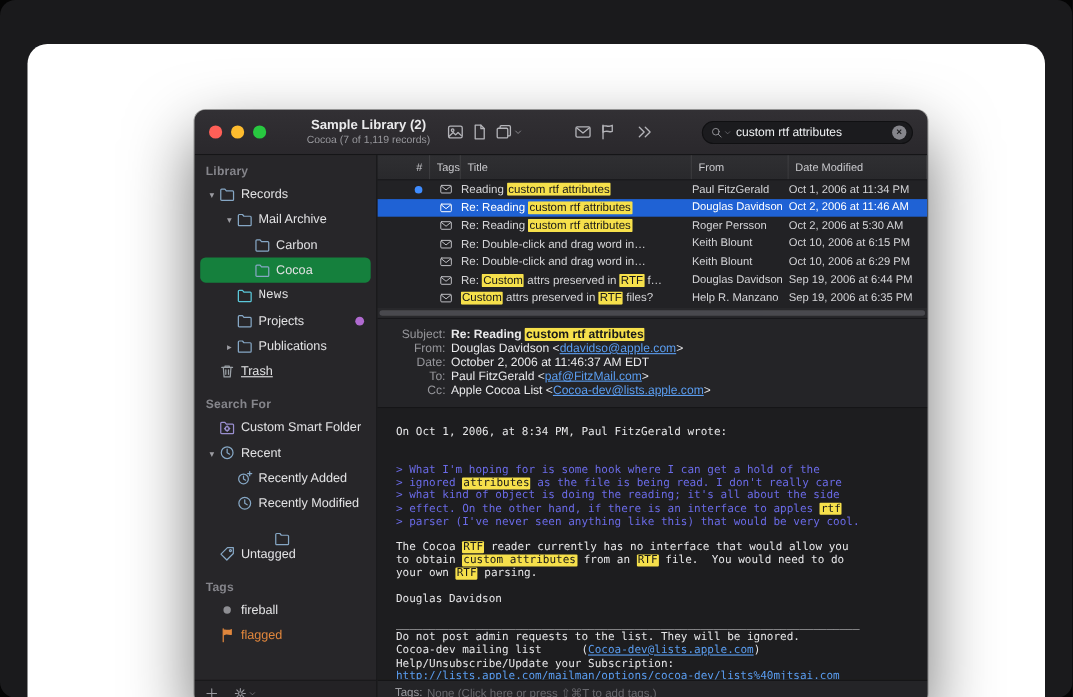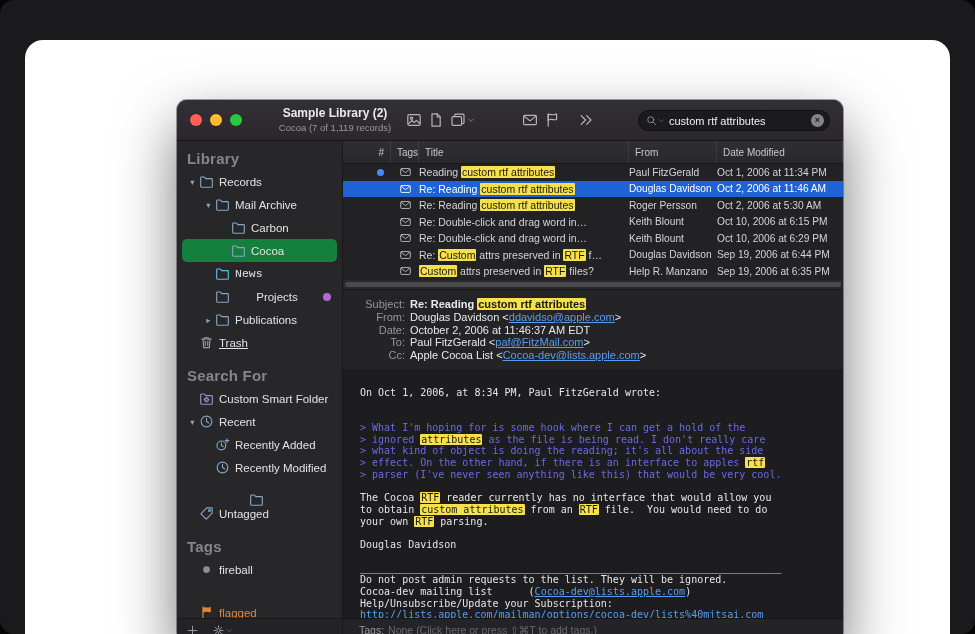--- a/index.html
+++ b/index.html
@@ -22,21 +22,21 @@
   .tbi.gap2{margin-left:44px;} .tbi.gap3{margin-left:15px;}
   .searchwrap{position:absolute;right:13px;top:10px;width:192px;height:21px;background:#1b1b1e;border:1px solid #101012;border-radius:11px;
               display:flex;align-items:center;padding:0 5px 0 7px;box-sizing:border-box;}
   .sicon{width:11px;height:11px;color:#9a9aa0;flex:0 0 auto;} .sicon svg{width:11px;height:11px;}
   .schev{width:7px;height:7px;color:#8a8a90;margin-left:1px;} .schev svg{width:7px;height:7px;}
   .searchinput{flex:1;min-width:0;background:transparent;border:none;outline:none;color:#eef0f2;font-size:11px;font-family:inherit;padding:0 4px;}
   .clearbtn{flex:0 0 13px;width:13px;height:13px;border-radius:50%;background:#85858b;color:#1c1c1e;font-size:9px;line-height:13px;text-align:center;font-weight:700;}
   
   .content{flex:1;display:flex;min-height:0;}
   .sidebar{flex:0 0 166px;background:#272629;border-right:1px solid #18181a;position:relative;padding-top:4px;box-sizing:border-box;overflow:hidden;}
-  .sb-header{font-size:15px;font-weight:700;color:#85858b;letter-spacing:.2px;padding:0 0 3px 10px;margin-top:13px;}
+  .sb-header{font-size:11px;font-weight:700;color:#85858b;letter-spacing:.2px;padding:0 0 3px 10px;margin-top:13px;}
   .sb-section:first-child .sb-header{margin-top:5px;}
   .sb-item{height:23px;display:flex;align-items:center;font-size:11.5px;color:#e2e2e4;margin:0 5px;border-radius:5px;padding-right:6px;}
   .sb-item.sel{background:#15803d;}
   .disc{width:13px;flex:0 0 13px;font-size:8.5px;color:#9c9ca2;text-align:center;}
   .sb-item .icon{width:15px;height:15px;flex:0 0 15px;margin-right:5px;color:#86a7c5;display:flex;}
   .sb-item .icon svg{width:15px;height:15px;}
   .sb-label{white-space:nowrap;overflow:hidden;text-overflow:ellipsis;flex:1;}
   .badge-dot{width:8px;height:8px;border-radius:50%;flex:0 0 8px;margin-left:4px;}
   .sb-footer{position:absolute;left:0;right:0;bottom:0;height:22px;border-top:1px solid #19191b;background:#232225;display:flex;align-items:center;padding:0 9px;gap:13px;}
   .fbtn{display:flex;align-items:center;color:#9a9aa0;} .fbtn svg{width:13px;height:13px;}
@@ -198,21 +198,21 @@
                 </div>
                 <div class="sb-item" style="padding-left: 20px; font-family: Liberation Mono, monospace;">
                   <span class="disc"></span>
                   <span class="icon" style="color: rgb(91, 200, 218);">
                     <svg viewBox="0 0 16 16">
                       <path d="M1.8 13.2V4.1c0-.5.4-.9.9-.9h3.1l1.4 1.7h6.1c.5 0 .9.4.9.9v7.4c0 .5-.4.9-.9.9H2.7c-.5 0-.9-.4-.9-.9z"></path>
                     </svg>
                   </span>
                   <span class="sb-label">News</span>
                 </div>
-                <div class="sb-item" style="padding-left: 20px; text-align: center;">
+                <div class="sb-item" style="padding-left: 20px;">
                   <span class="disc"></span>
                   <span class="icon">
                     <svg viewBox="0 0 16 16">
                       <path d="M1.8 13.2V4.1c0-.5.4-.9.9-.9h3.1l1.4 1.7h6.1c.5 0 .9.4.9.9v7.4c0 .5-.4.9-.9.9H2.7c-.5 0-.9-.4-.9-.9z"></path>
                     </svg>
                   </span>
                   <span class="sb-label">Projects</span>
                   <span class="badge-dot" style="background: rgb(176, 106, 208);"></span>
                 </div>
                 <div class="sb-item" style="padding-left: 20px;">
@@ -305,21 +305,21 @@
                 <div class="sb-header">Tags</div>
                 <div class="sb-item" style="padding-left: 4px;">
                   <span class="disc"></span>
                   <span class="icon" style="color: rgb(142, 142, 147);">
                     <svg viewBox="0 0 16 16">
                       <circle class="f" cx="8" cy="8" r="3.6"></circle>
                     </svg>
                   </span>
                   <span class="sb-label">fireball</span>
                 </div>
-                <div class="sb-item" style="padding-left: 4px; margin-top: 20px;">
+                <div class="sb-item" style="padding-left: 4px;">
                   <span class="disc"></span>
                   <span class="icon" style="color: rgb(224, 134, 60);">
                     <svg viewBox="0 0 16 16">
                       <path d="M4.2 1.8v12.4"></path>
                       <path class="f" d="M4.2 2.6c2.3-.9 4 .7 6.2 0 .9-.3 2.2-.7 2.2-.7v5.6c-2.2.9-4-.7-6.2 0-.9.3-2.2.7-2.2.7z"></path>
                     </svg>
                   </span>
                   <span class="sb-label" style="color: rgb(224, 134, 60);">flagged</span>
                 </div>
               </div>

